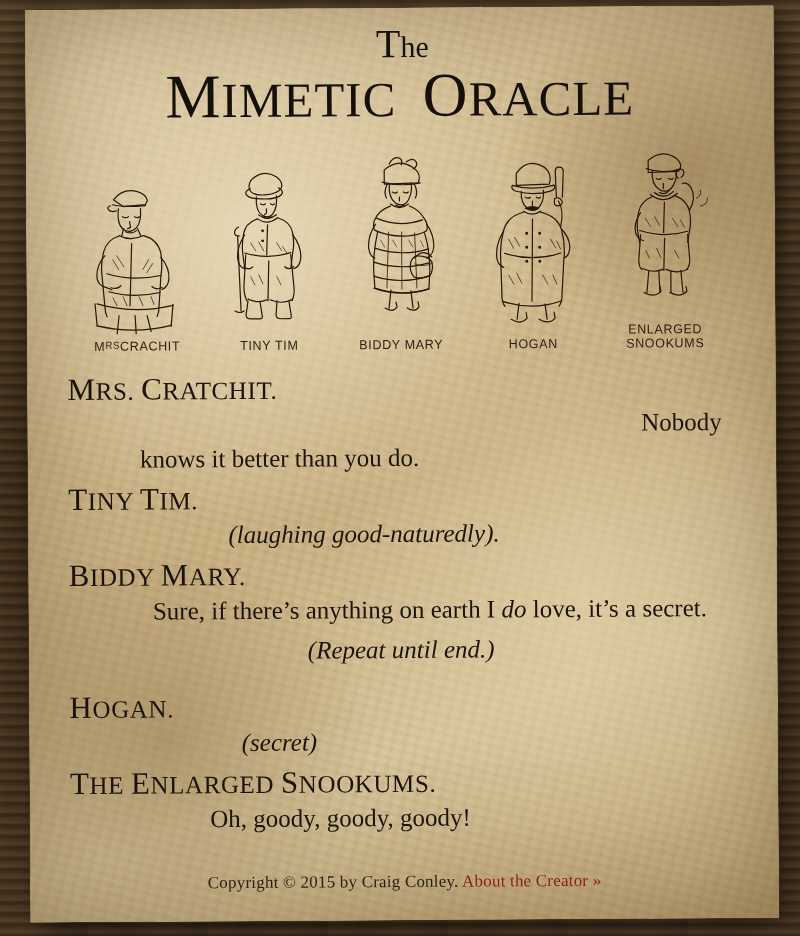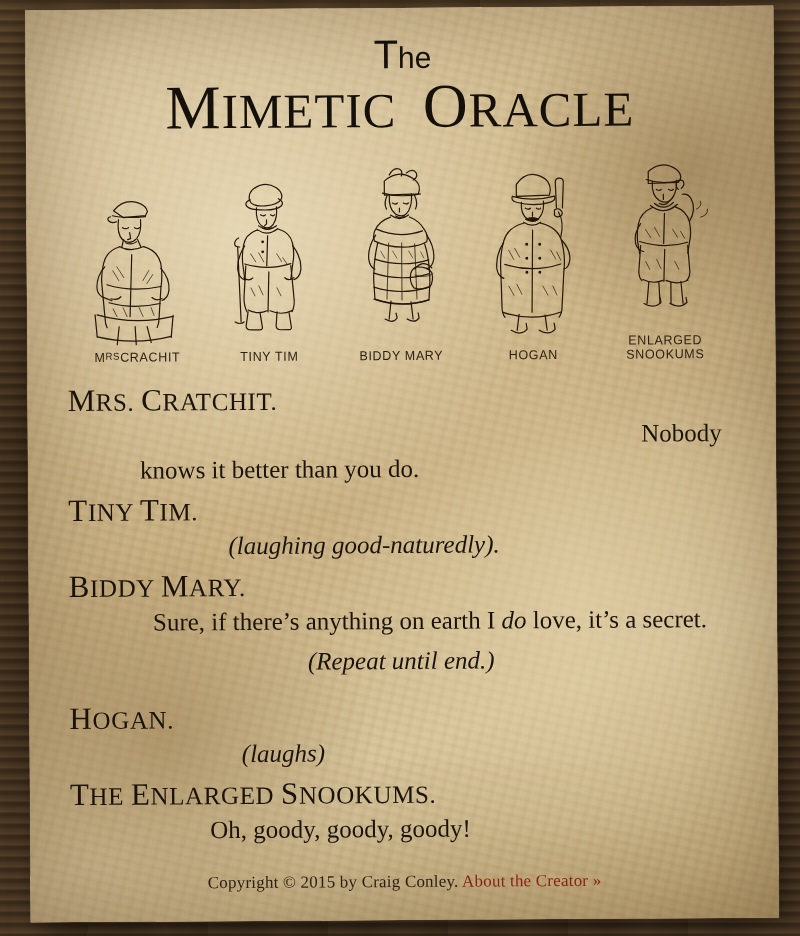--- a/index.html
+++ b/index.html
@@ -73,28 +73,27 @@
     height: 100%;
   }
 
   
   .title-block {
     text-align: center;
     padding-top: 16px;
     color: #16100a;
   }
   .title-the {
-    font-family: Liberation Sans, sans-serif;
+    font-family: Liberation Serif, serif;
     font-size: 30px;
     letter-spacing: 0px;
     line-height: 1;
     display: inline-block;
     margin-left: 6px;
     margin-bottom: -6px;
-    margin-top: 10px;
   }
   .title-the .cap { font-size: 40px; }
   .title-main {
     font-family: "Liberation Serif", serif;
     font-size: 49px;
     line-height: 1.05;
     letter-spacing: 1px;
     margin-top: 2px;
     white-space: nowrap;
   }
@@ -452,21 +451,21 @@
           </div>
         </div>
 
         <div class="gap-sm"></div>
         <div class="line center"><i>(Repeat until end.)</i></div>
         <div class="gap-md"></div>
 
         <div class="speaker">
           <span class="cap">H</span>OGAN.
         </div>
-        <div class="line indent-3"><i>(laughs)</i></div>
+        <div class="line indent-3"><i>(secret)</i></div>
 
         <div class="speaker">
           <span class="cap">T</span>HE <span class="cap">E</span>NLARGED <span class="cap">S</span>NOOKUMS.
         </div>
         <div class="line indent-2" style="padding-left:140px">Oh, goody, goody, goody!</div>
 
       </div>
 
       <div class="footer">
         <span>Copyright © 2015 by Craig Conley.</span>

